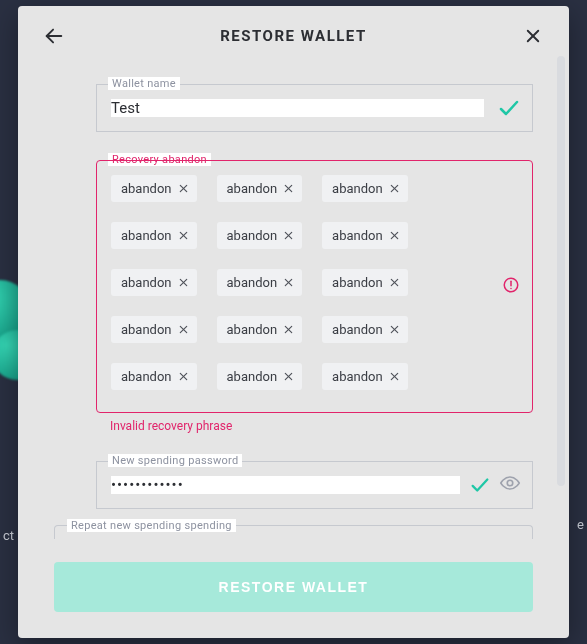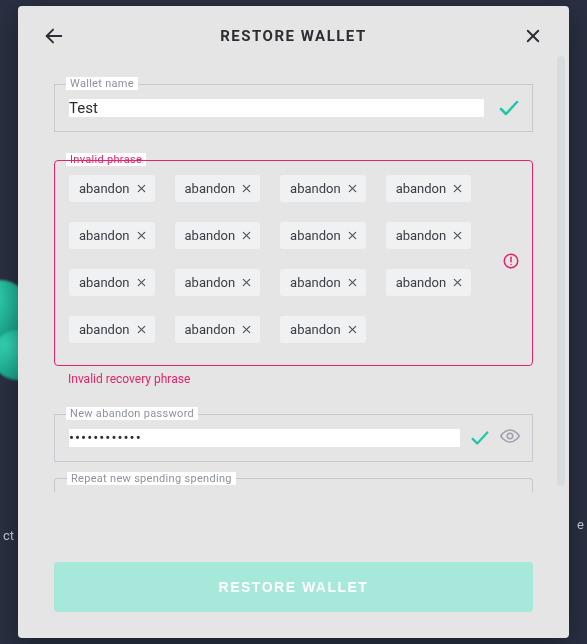--- a/index.html
+++ b/index.html
@@ -46,21 +46,21 @@
     font-size: 15px; font-weight: 700; letter-spacing: 1.5px;
     color: #2c2e33;
   }
 
   .body {
     flex: 1;
     padding: 22px 36px 0 36px;
     overflow: hidden;
   }
 
-  .field { position: relative; margin-bottom: 28px; }
+  .field { position: relative; margin-bottom: 28px; margin-left: 42px; }
   .field-border {
     border: 1px solid #c6c9cf;
     border-radius: 0;
     padding: 14px 48px 14px 14px;
     min-height: 48px;
     display: flex;
     align-items: center;
   }
   .field-label {
     position: absolute;
@@ -178,21 +178,21 @@
         <input class="field-input" type="text" value="Test" style="">
       </div>
       <div class="right-icons">
         <svg width="24" height="24" viewBox="0 0 24 24" fill="none" stroke="#1fc7a6" stroke-width="2.5" stroke-linecap="round" stroke-linejoin="round">
             <polyline points="4 13 9 18 20 6"></polyline>
           </svg>
       </div>
     </div>
 
     <div class="field error">
-      <span class="field-label">Invalid phrase</span>
+      <span class="field-label">Recovery abandon</span>
       <div class="chips-wrap">
         <div class="chips" id="chips">
             <span class="chip">
               <span>abandon</span>
               <span class="chip-x">
                 <svg width="11" height="11" viewBox="0 0 24 24" fill="none" stroke="currentColor" stroke-width="2.5" stroke-linecap="round">
                   <line x1="5" y1="5" x2="19" y2="19"></line>
                   <line x1="19" y1="5" x2="5" y2="19"></line>
                 </svg>
               </span>
@@ -329,21 +329,21 @@
               <circle cx="12" cy="12" r="9"></circle>
               <line x1="12" y1="7" x2="12" y2="13" stroke-linecap="round"></line>
               <circle cx="12" cy="16.5" r="1" fill="#e1246b" stroke="none"></circle>
             </svg>
         </span>
       </div>
       <div class="error-msg">Invalid recovery phrase</div>
     </div>
 
     <div class="field pw">
-      <span class="field-label">New abandon password</span>
+      <span class="field-label">New spending password</span>
       <div class="field-border" style="padding-right:72px">
         <input class="field-input" type="text" style="letter-spacing: 1px;" value="••••••••••••">
       </div>
       <div class="right-icons">
         <svg width="22" height="22" viewBox="0 0 24 24" fill="none" stroke="#1fc7a6" stroke-width="2.5" stroke-linecap="round" stroke-linejoin="round">
             <polyline points="4 13 9 18 20 6"></polyline>
           </svg>
         <span class="eye-icon">
           <svg width="22" height="22" viewBox="0 0 24 24" fill="none" stroke="currentColor" stroke-width="1.8">
               <path d="M2 12s3.5-6.5 10-6.5S22 12 22 12s-3.5 6.5-10 6.5S2 12 2 12z"></path>

